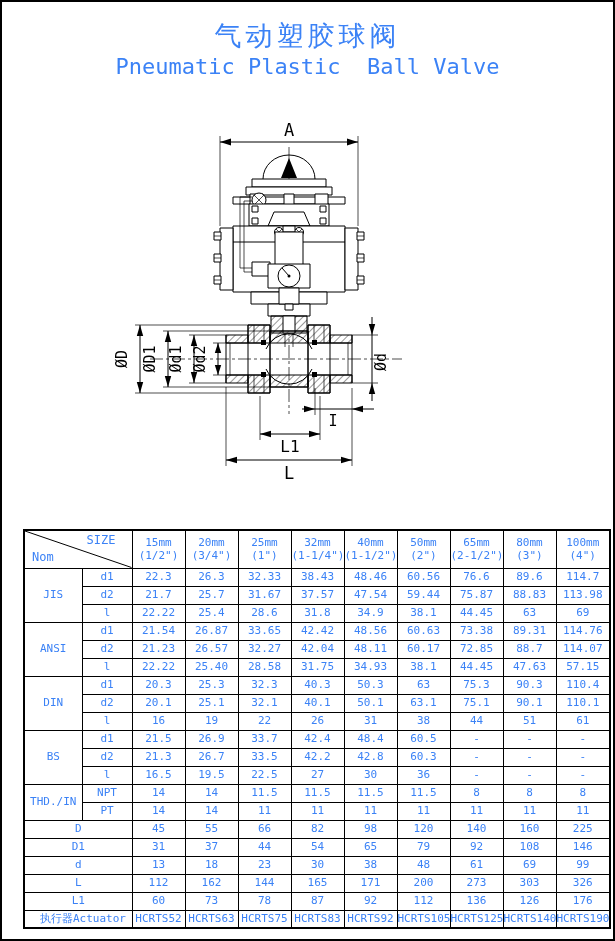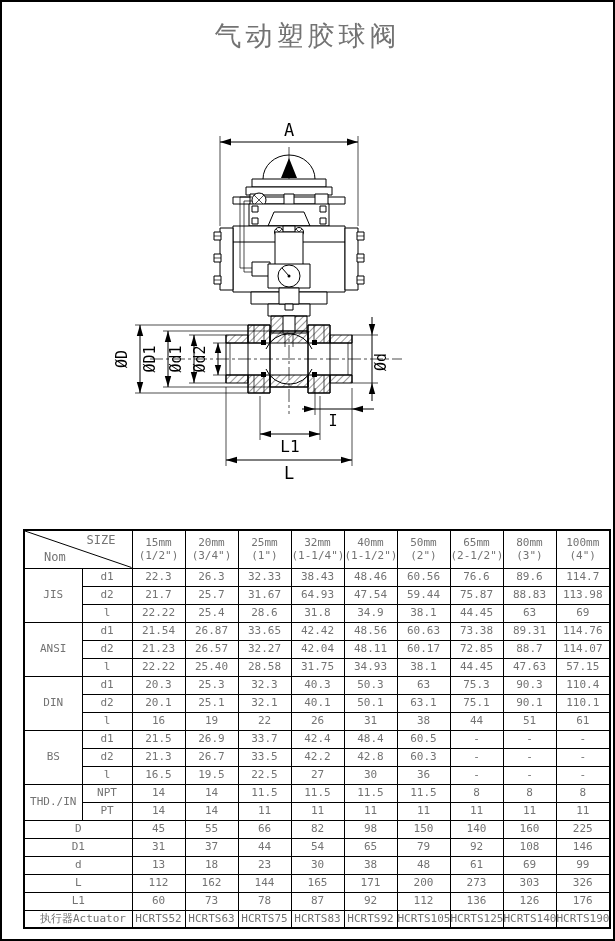--- a/index.html
+++ b/index.html
@@ -1,20 +1,20 @@
 <!DOCTYPE html>
 <html><head>
 <meta charset="utf-8">
 <style>
   * { margin:0; padding:0; box-sizing:border-box; }
   html,body { background:#fff; }
   .page {
     position:relative; width:615px; height:941px;
     background:#fff; border:2px solid #000; overflow:hidden;
-    font-family:"DejaVu Sans Mono", monospace; color:#737373;
+    font-family:"DejaVu Sans Mono", monospace; color:#3b82f6;
   }
   .title-zh {
     position:absolute; top:16px; left:0; width:100%;
     text-align:center; font-size:27px; letter-spacing:4px;
     font-family:"DejaVu Sans", sans-serif;
   }
   .title-en {
     position:absolute; top:52px; left:0; width:100%;
     text-align:center; font-size:22px; white-space:pre;
     font-family:"DejaVu Sans Mono", monospace;
@@ -38,29 +38,30 @@
     border:1px solid #000; text-align:center; vertical-align:middle;
     padding:0; line-height:1.25; overflow:hidden; white-space:nowrap;
     font-weight:normal;
   }
   .spec-table thead tr { height:38px; }
   .spec-table tbody tr { height:18px; }
   .corner { position:relative; }
   .corner .diag { position:absolute; top:0; left:0; width:100%; height:100%; }
   .corner .diag line { stroke:#000; stroke-width:1; }
   .corner .size-lbl { position:absolute; top:2px;  right:16px; font-size:12px; }
-  .corner .nom-lbl  { position:absolute; bottom:3px; left:19px; font-size:12px; }
+  .corner .nom-lbl  { position:absolute; bottom:3px; left:7px; font-size:12px; }
   .spec-table tbody tr:last-child td:first-child { text-align:left; padding-left:15px; }
 </style>
 </head>
 <body>
 
 <div class="page">
 
   <div class="title-zh">气动塑胶球阀</div>
+  <div class="title-en">Pneumatic Plastic  Ball Valve</div>
 
   <svg class="drawing" viewBox="0 110 615 380" xmlns="http://www.w3.org/2000/svg">
     <defs>
       <pattern id="h" width="5" height="5" patternUnits="userSpaceOnUse" patternTransform="rotate(45)">
         <line x1="0" y1="0" x2="0" y2="5" stroke="#000" stroke-width="0.8"></line>
       </pattern>
     </defs>
 
     <line class="cl" x1="287" y1="145" x2="287" y2="412"></line>
     <line class="cl" x1="148" y1="357" x2="400" y2="357"></line>
@@ -328,21 +329,21 @@
           <td>60.56</td>
           <td>76.6</td>
           <td>89.6</td>
           <td>114.7</td>
         </tr>
         <tr>
           <td>d2</td>
           <td>21.7</td>
           <td>25.7</td>
           <td>31.67</td>
-          <td>64.93</td>
+          <td>37.57</td>
           <td>47.54</td>
           <td>59.44</td>
           <td>75.87</td>
           <td>88.83</td>
           <td>113.98</td>
         </tr>
         <tr>
           <td>l</td>
           <td>22.22</td>
           <td>25.4</td>
@@ -490,21 +491,21 @@
           <td>11</td>
           <td>11</td>
         </tr>
         <tr>
           <td colspan="2">D</td>
           <td>45</td>
           <td>55</td>
           <td>66</td>
           <td>82</td>
           <td>98</td>
-          <td>150</td>
+          <td>120</td>
           <td>140</td>
           <td>160</td>
           <td>225</td>
         </tr>
         <tr>
           <td colspan="2">D1</td>
           <td>31</td>
           <td>37</td>
           <td>44</td>
           <td>54</td>

